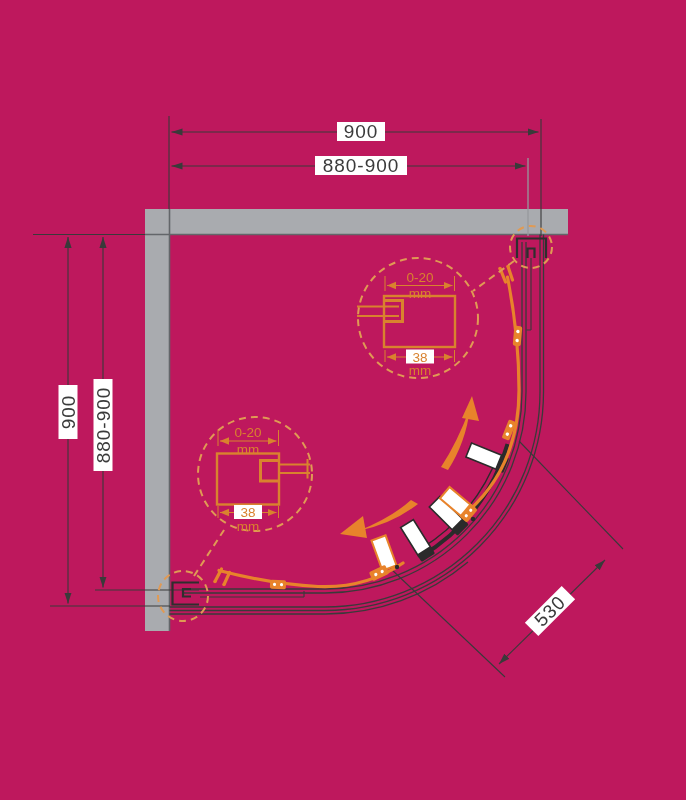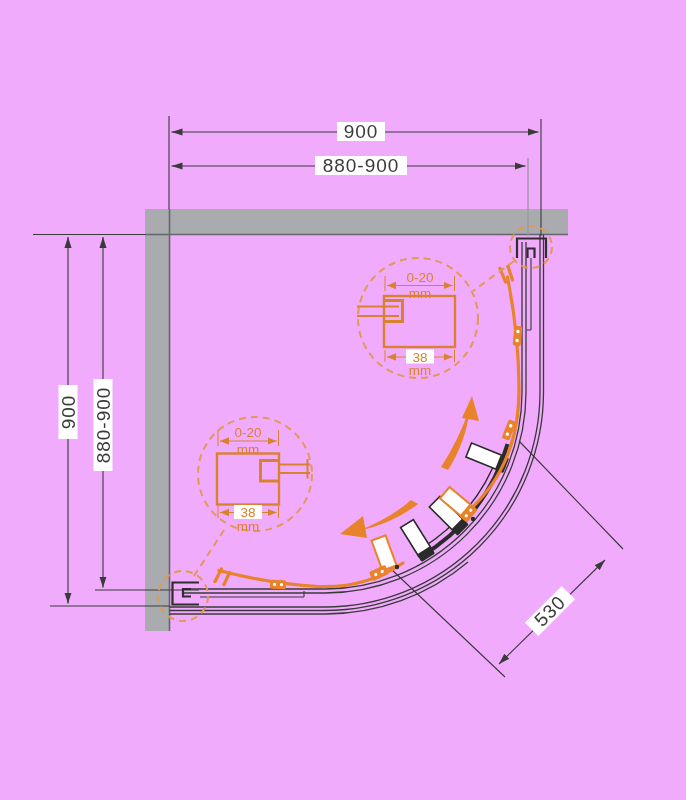--- a/index.html
+++ b/index.html
@@ -1,16 +1,16 @@
 <!DOCTYPE html>
 <html><head>
 <meta charset="utf-8">
 <style>
   html,body{margin:0;padding:0;background:#ffffff;}
-  #stage{position:relative;width:686px;height:800px;background:#f0abfc;overflow:hidden;
+  #stage{position:relative;width:686px;height:800px;background:#be185d;overflow:hidden;
          font-family:"Liberation Sans", sans-serif;}
   svg{display:block;}
   text.dim{font-family:"Liberation Sans", sans-serif;font-size:19px;fill:#3a3a3a;
            letter-spacing:1px;}
   text.odim{font-family:"Liberation Sans", sans-serif;font-size:13.5px;fill:#d9822e;}
   .thin{stroke:#3a3a3a;stroke-width:1.1;fill:none;}
   .panel{stroke:#3a3a3a;stroke-width:1.3;fill:none;}
   .profile{stroke:#2e2e2e;stroke-width:2.2;fill:none;}
   .odash{stroke:#e09a54;stroke-width:2;fill:none;stroke-dasharray:7 5;}
   .oline{stroke:#d9822e;fill:none;}

